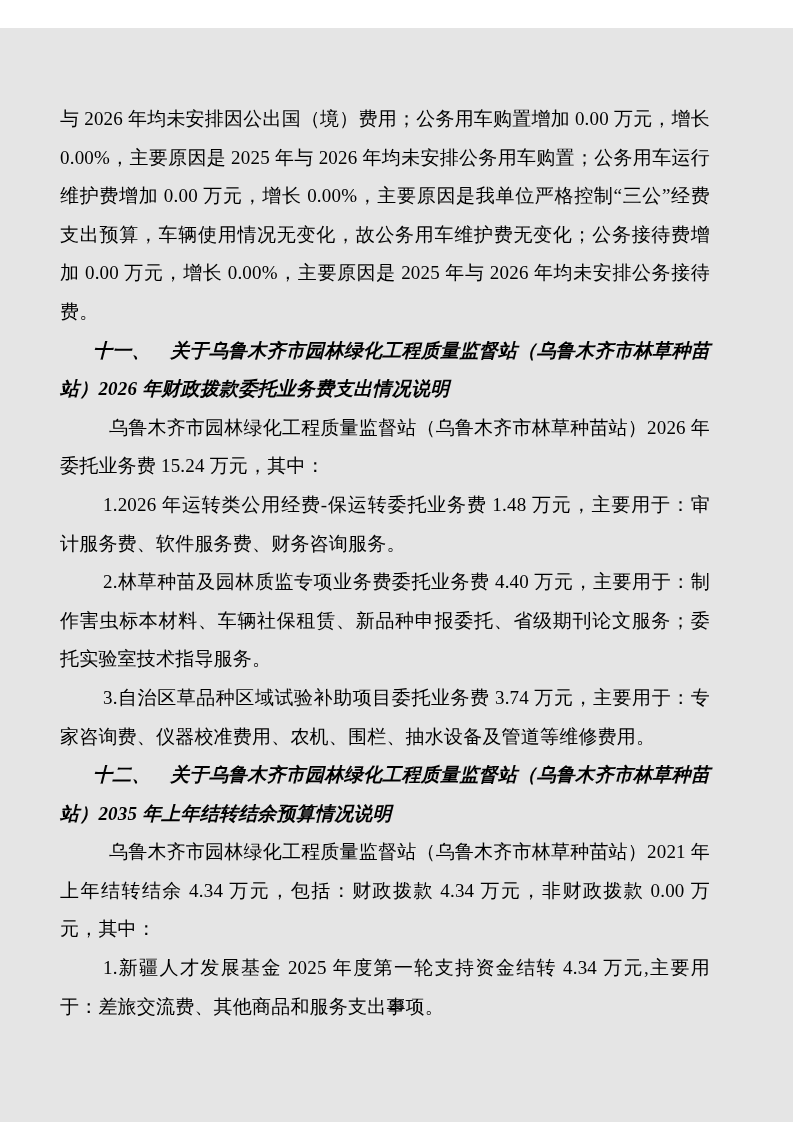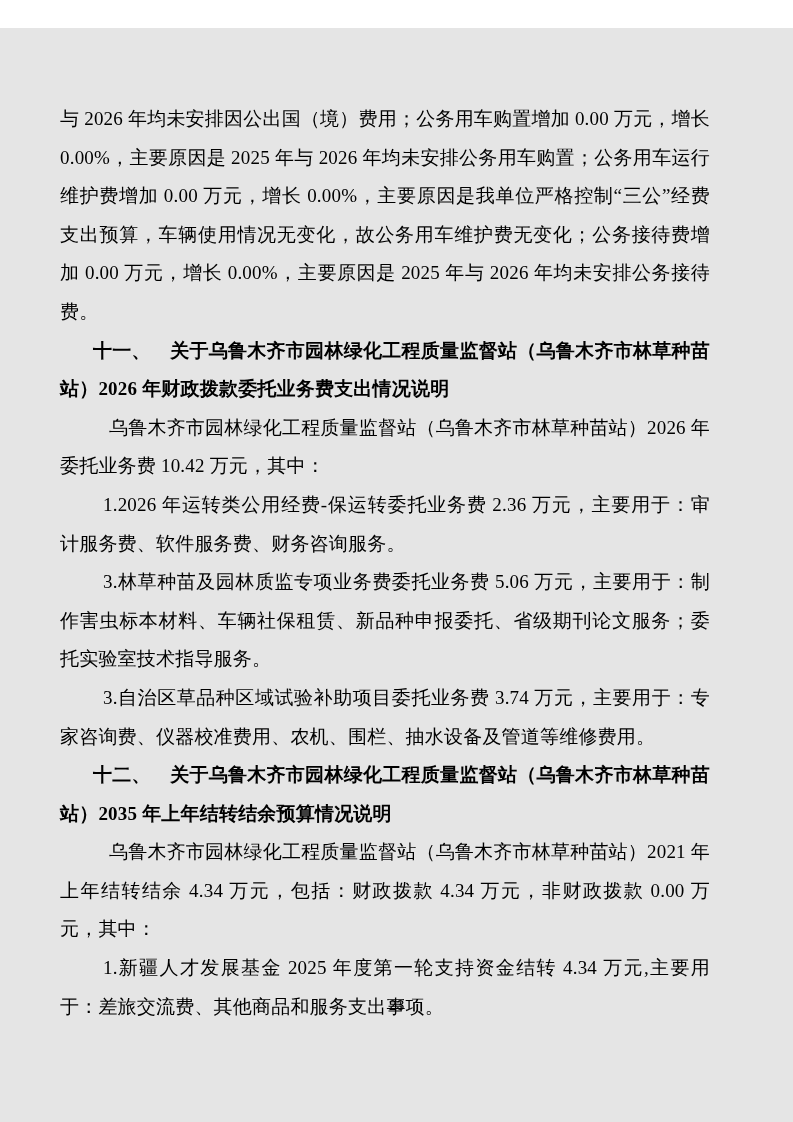--- a/index.html
+++ b/index.html
@@ -31,20 +31,21 @@
     text-align: justify;
     text-justify: inter-ideograph;
     letter-spacing: 0.2px;
   }
   p.para-continuation {
     text-indent: 0;
   }
   p.para-heading {
     font-weight: bold;
     text-indent: 33px;
+    font-style: italic;
   }
   p.para-body {
     text-indent: 49px;
   }
   p.para-numbered {
     text-indent: 43px;
   }
   .footer {
     position: absolute;
     top: 968px;
@@ -58,23 +59,23 @@
     color: #000000;
   }
 </style>
 </head>
 <body>
 
 <div class="page">
   <div class="content">
     <p class="para-continuation">与 2026 年均未安排因公出国（境）费用；公务用车购置增加 0.00 万元，增长 0.00%，主要原因是 2025 年与 2026 年均未安排公务用车购置；公务用车运行维护费增加 0.00 万元，增长 0.00%，主要原因是我单位严格控制“三公”经费支出预算，车辆使用情况无变化，故公务用车维护费无变化；公务接待费增加 0.00 万元，增长 0.00%，主要原因是 2025 年与 2026 年均未安排公务接待费。</p>
     <p class="para-heading">十一、　关于乌鲁木齐市园林绿化工程质量监督站（乌鲁木齐市林草种苗站）2026 年财政拨款委托业务费支出情况说明</p>
-    <p class="para-body">乌鲁木齐市园林绿化工程质量监督站（乌鲁木齐市林草种苗站）2026 年委托业务费 10.42 万元，其中：</p>
-    <p class="para-numbered">1.2026 年运转类公用经费-保运转委托业务费 2.36 万元，主要用于：审计服务费、软件服务费、财务咨询服务。</p>
-    <p class="para-numbered">3.林草种苗及园林质监专项业务费委托业务费 5.06 万元，主要用于：制作害虫标本材料、车辆社保租赁、新品种申报委托、省级期刊论文服务；委托实验室技术指导服务。</p>
+    <p class="para-body">乌鲁木齐市园林绿化工程质量监督站（乌鲁木齐市林草种苗站）2026 年委托业务费 15.24 万元，其中：</p>
+    <p class="para-numbered">1.2026 年运转类公用经费-保运转委托业务费 1.48 万元，主要用于：审计服务费、软件服务费、财务咨询服务。</p>
+    <p class="para-numbered">2.林草种苗及园林质监专项业务费委托业务费 4.40 万元，主要用于：制作害虫标本材料、车辆社保租赁、新品种申报委托、省级期刊论文服务；委托实验室技术指导服务。</p>
     <p class="para-numbered">3.自治区草品种区域试验补助项目委托业务费 3.74 万元，主要用于：专家咨询费、仪器校准费用、农机、围栏、抽水设备及管道等维修费用。</p>
     <p class="para-heading">十二、　关于乌鲁木齐市园林绿化工程质量监督站（乌鲁木齐市林草种苗站）2035 年上年结转结余预算情况说明</p>
     <p class="para-body">乌鲁木齐市园林绿化工程质量监督站（乌鲁木齐市林草种苗站）2021 年上年结转结余 4.34 万元，包括：财政拨款 4.34 万元，非财政拨款 0.00 万元，其中：</p>
     <p class="para-numbered">1.新疆人才发展基金 2025 年度第一轮支持资金结转 4.34 万元,主要用于：差旅交流费、其他商品和服务支出事项。</p>
   </div>
 
   <div class="footer">
     <span class="page-number">23</span>
   </div>
 </div>

